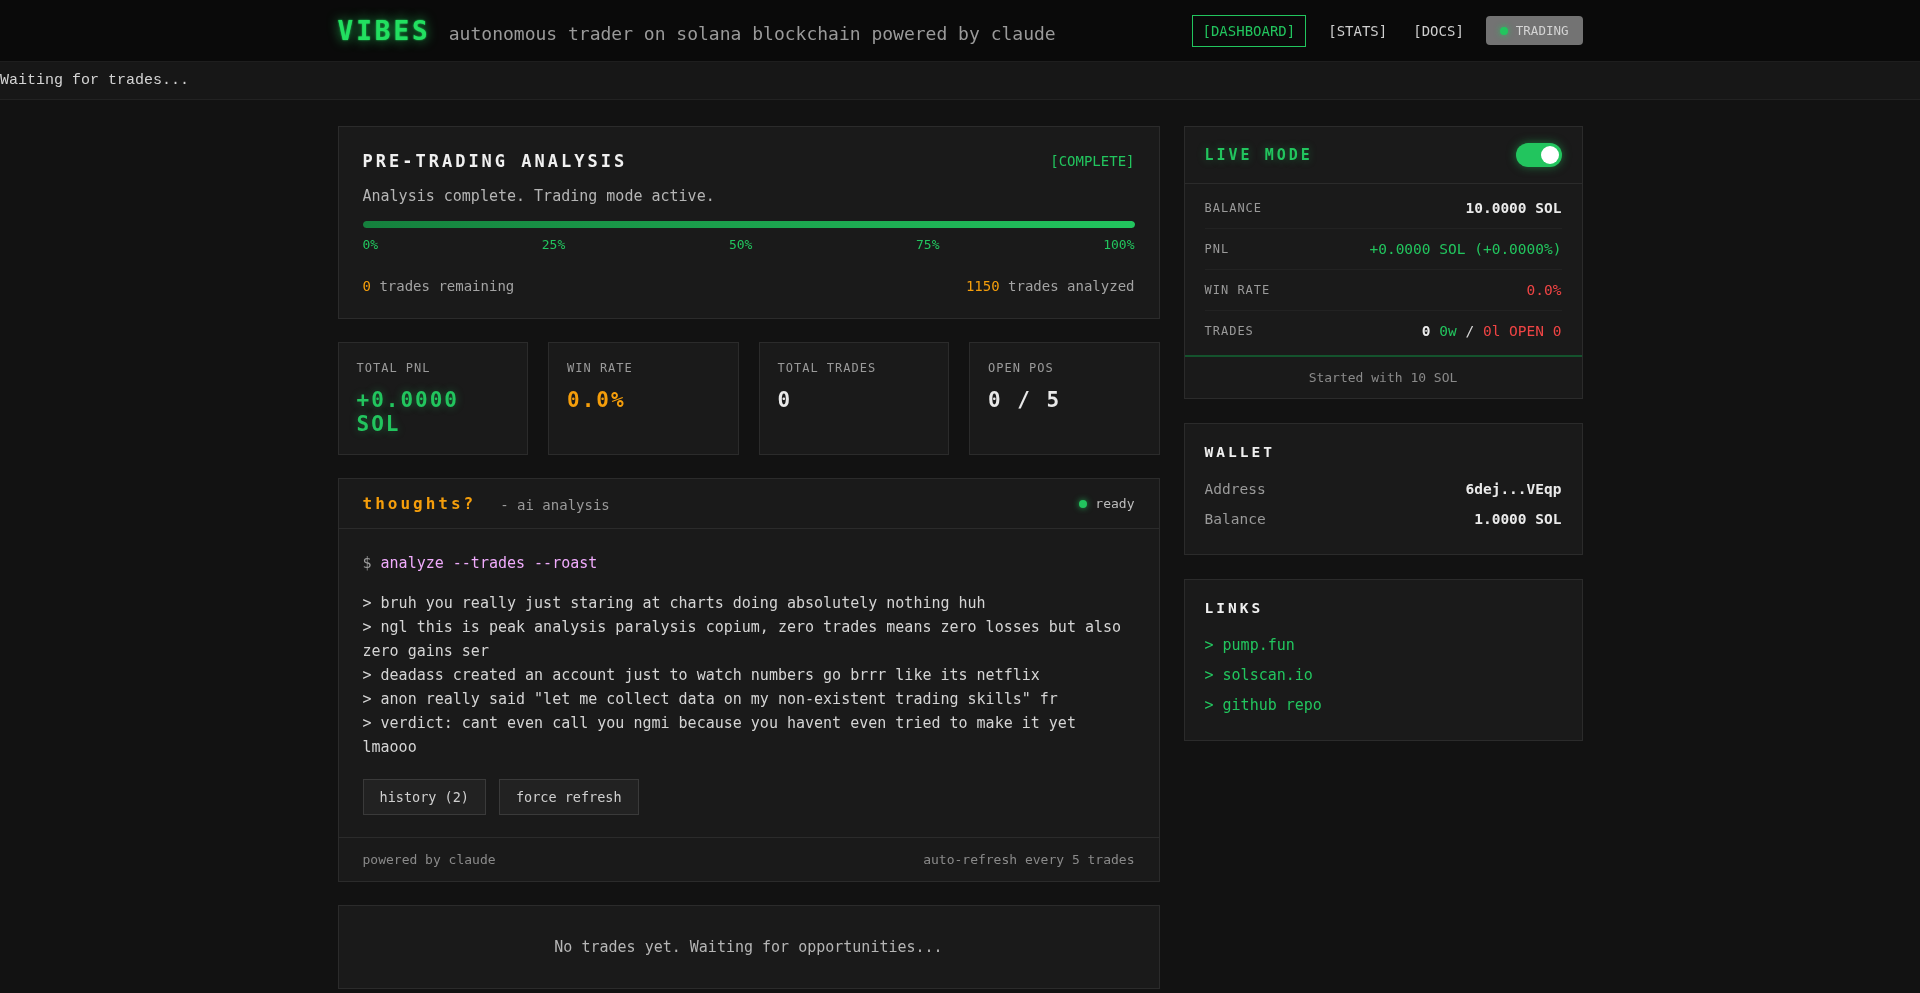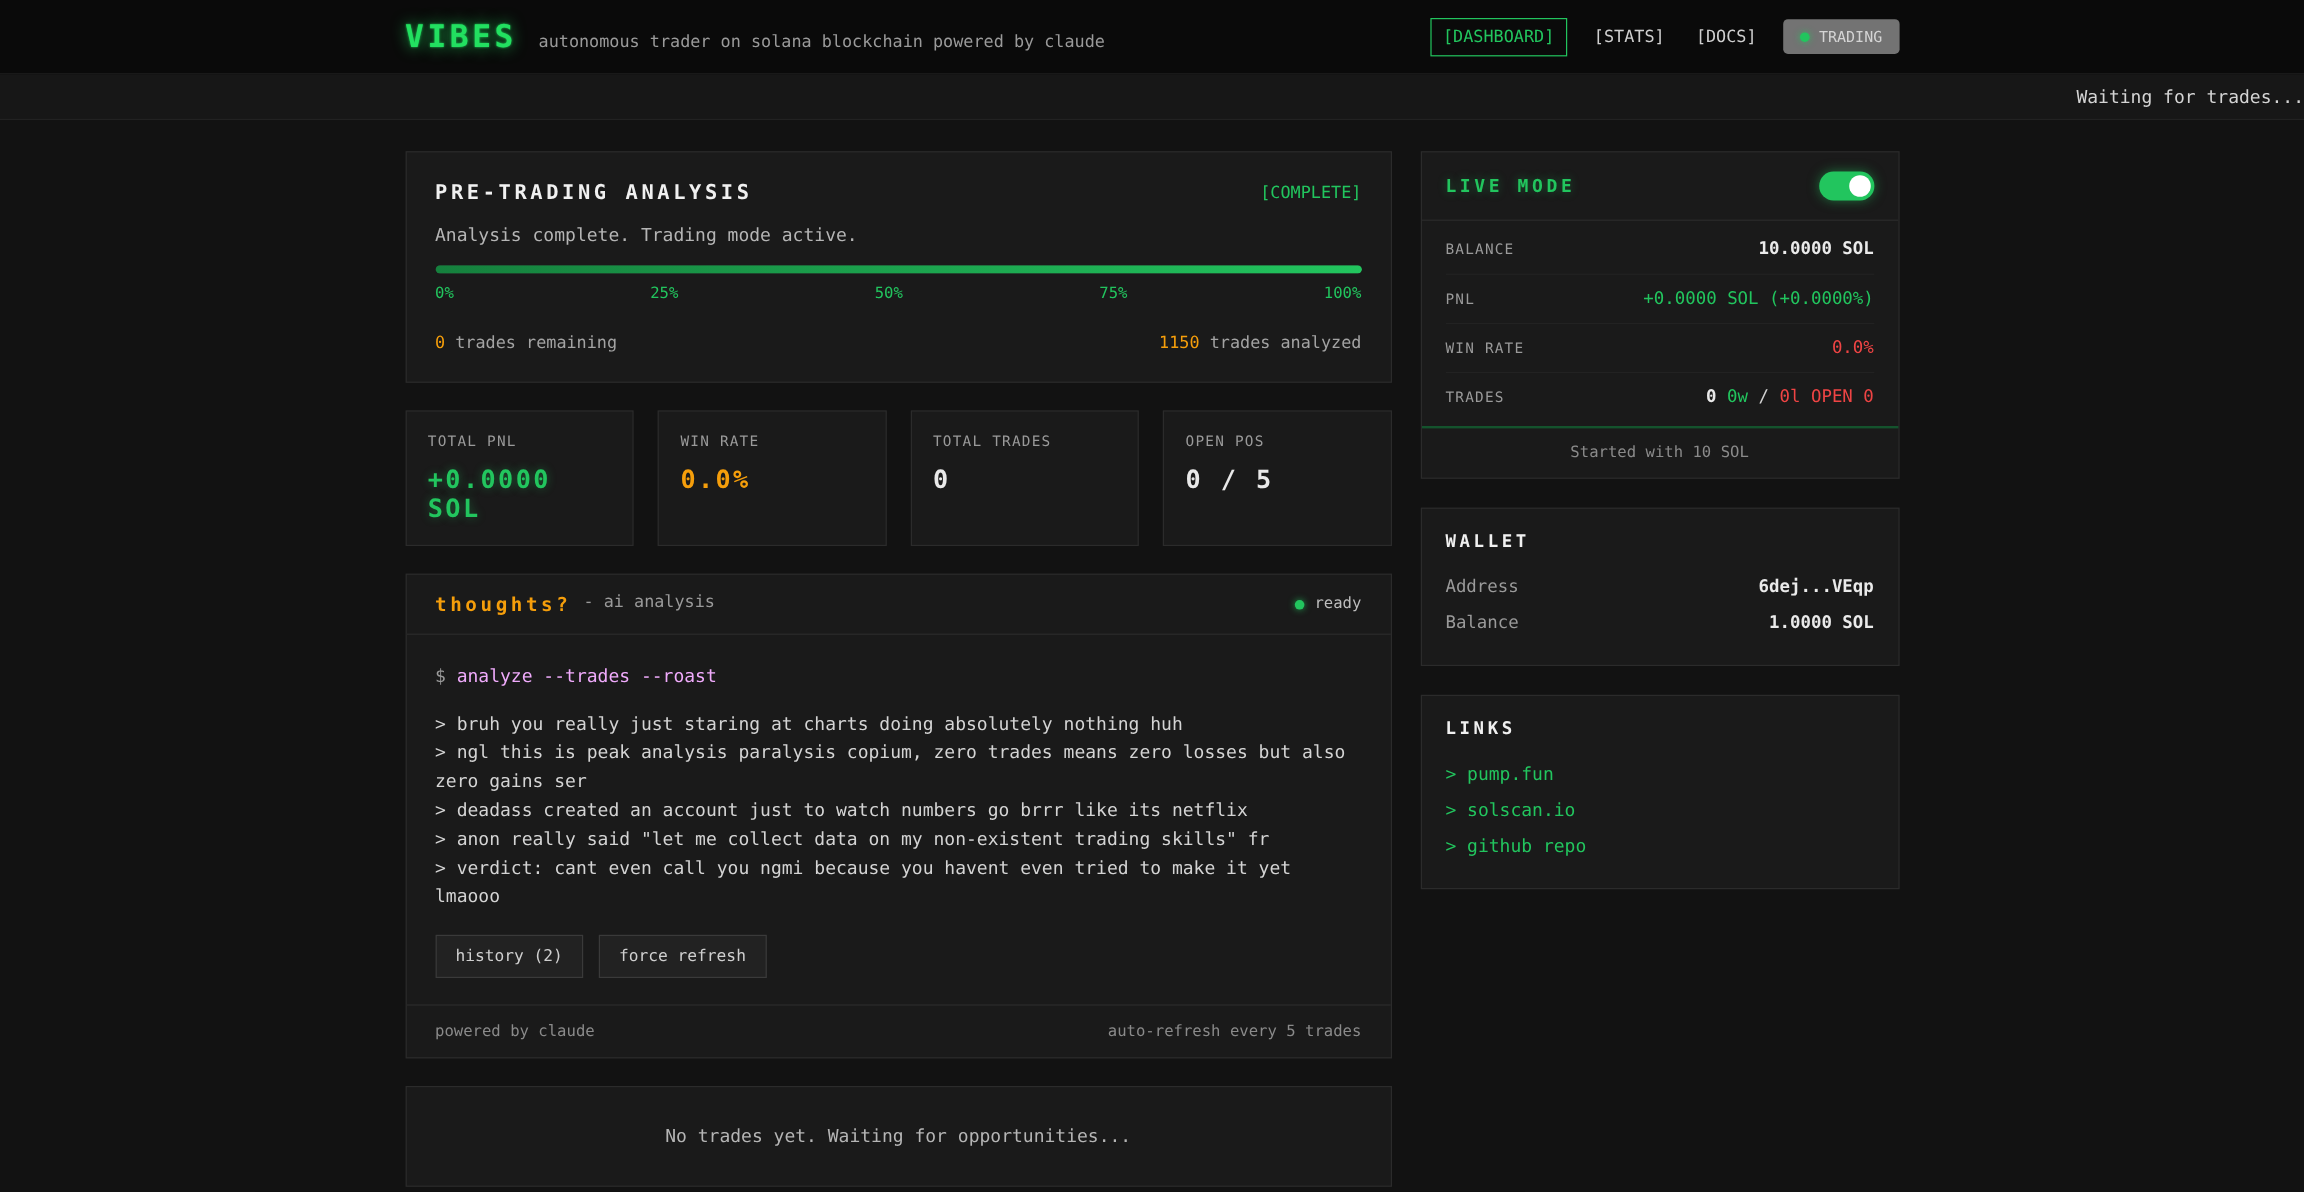--- a/index.html
+++ b/index.html
@@ -23,21 +23,21 @@
   .header-inner { display: flex; align-items: center; justify-content: space-between; }
   .header-left { display: flex; align-items: baseline; gap: 18px; }
   .logo {
     font-weight: bold;
     font-size: 26px;
     letter-spacing: 4px;
     color: #22e060;
     text-shadow: 0 0 12px rgba(34, 224, 96, 0.75), 0 0 2px rgba(34,224,96,0.9);
     cursor: pointer;
   }
-  .tagline { color: #9a9a9a; font-size: 14px; }
+  .tagline { color: #9a9a9a; font-size: 18px; }
   .header-right { display: flex; align-items: center; gap: 18px; }
   .nav-item { color: #cfcfcf; font-size: 14px; cursor: pointer; text-decoration: none; padding: 7px 4px; }
   .nav-item.active {
     color: #22c55e;
     border: 1px solid #22c55e;
     padding: 7px 10px;
   }
   .badge {
     background: #737373;
     border-radius: 4px;
@@ -51,23 +51,24 @@
   .dot { width: 8px; height: 8px; border-radius: 50%; display: inline-block; }
   .dot.green { background: #22c55e; box-shadow: 0 0 6px rgba(34,197,94,.8); }
 
   
   .ticker {
     background: #171717;
     border-bottom: 1px solid #222;
     height: 38px;
     display: flex;
     align-items: center;
-    justify-content: flex-end;
+    justify-content: flex-start;
     color: #d4d4d4;
     font-size: 15px;
+    font-family: Liberation Mono, monospace;
   }
 
   
   main.container { margin-top: 26px; }
   .grid { display: flex; gap: 24px; align-items: flex-start; }
   .col-left { width: 822px; flex: 0 0 822px; }
   .col-right { width: 399px; flex: 0 0 399px; }
 
   .card {
     background: #1a1a1a;
@@ -119,21 +120,21 @@
   .v-amber { color: #f59e0b; }
   .v-white { color: #e9e9e9; }
 
   
   .terminal { margin-top: 23px; }
   .term-head {
     display: flex; align-items: center; justify-content: space-between;
     padding: 15px 24px;
     border-bottom: 1px solid #2b2b2b;
   }
-  .term-title-wrap { display: flex; align-items: flex-start; gap: 10px; }
+  .term-title-wrap { display: flex; align-items: flex-end; gap: 24px; }
   .term-title { color: #f59e0b; font-size: 16px; }
   .term-subtitle { color: #9a9a9a; font-size: 14px; }
   .ready-wrap { display: flex; align-items: center; gap: 8px; color: #bdbdbd; font-size: 13px; }
   .term-body { padding: 22px 24px; font-size: 15px; line-height: 24px; }
   .prompt { color: #9a9a9a; }
   .cmd { color: #f0abfc; }
   .term-line.command { margin-bottom: 16px; }
   .term-line.roast { color: #d4d4d4; }
   .term-buttons { display: flex; gap: 13px; margin-top: 20px; }
   .term-btn {

